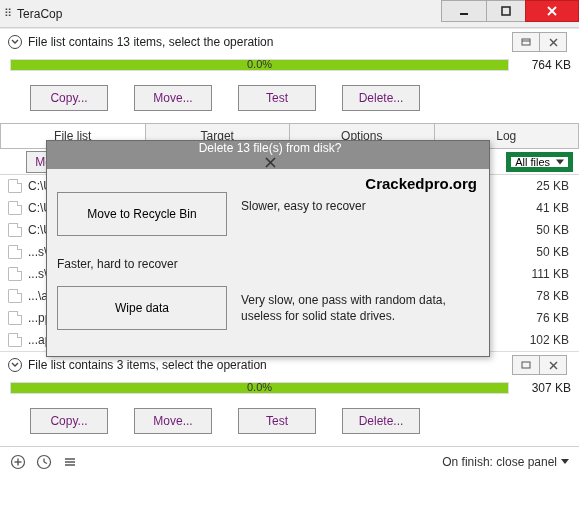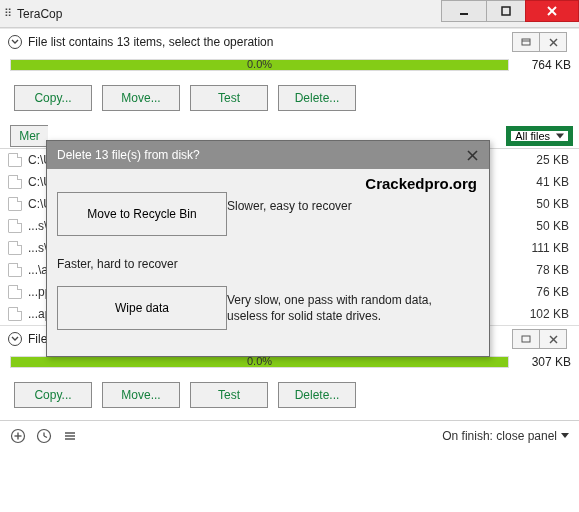--- a/index.html
+++ b/index.html
@@ -22,21 +22,21 @@
   .info-row .flex { flex: 1; }
   .info-row .small-btn { width: 28px; height: 20px; border: 1px solid #aaa; background: #f4f4f4; display:flex; align-items:center; justify-content:center; margin-left: -1px; }
   .info-row .small-btn:first-of-type { margin-left: 0; }
 
   .progress-row { display: flex; align-items: center; height: 20px; padding: 2px 8px 2px 10px; }
   .progress-row .bar { flex: 1; height: 12px; background: #84cc16; border: 1px solid #dcdcdc; position: relative; margin-right: 10px; }
   .progress-row .pct { position: absolute; left: 50%; top: 50%; transform: translate(-50%,-55%); font-size: 11px; color: #333; }
   .progress-row .size { font-size: 12px; color: #222; width: 52px; text-align: right; }
 
   .button-row { display: flex; gap: 10px; padding: 10px 10px 12px 14px; }
-  .op-btn { width: 78px; height: 26px; border: 1px solid #8a8a8a; background: #f0f0f0; font-size: 12px; color: #15803d; display:flex; align-items:center; justify-content:center; cursor: pointer; }
+  .op-btn { width: 78px; height: 26px; border: 1px solid #8a8a8a; background: #f0f0f0; font-size: 12px; color: #701a75; display:flex; align-items:center; justify-content:center; cursor: pointer; margin-left: 16px; }
 
   .tabs { display: flex; height: 26px; border-bottom: 1px solid #bababa; }
   .tab { flex: 1; border: 1px solid #bababa; border-bottom: none; margin-left: -1px; display:flex; align-items:center; justify-content:center; font-size: 12px; background:#f3f3f3; color:#333; }
   .tab:first-child { margin-left: 0; }
 
   .table-wrap { position: relative; }
   .table-head { display:flex; height:26px; border-bottom:1px solid #d7d7d7; align-items:center; padding: 0 6px 0 10px; }
   .table-head .name-col { flex:1; font-size:12px; }
   .table-head .select { height:20px; font-size:11px; border:5px solid #15803d; background:#fff; padding:1px 18px 1px 4px; position:relative; display:flex; align-items:center; }
   .table-head .select::after { content:""; position:absolute; right:4px; top:50%; width:0;height:0;border-left:4px solid transparent;border-right:4px solid transparent;border-top:5px solid #333; transform:translateY(-50%);}
@@ -49,26 +49,26 @@
   
   .sep-top { border-top: 1px solid #ddd; }
 
   .footer { height: 30px; border-top: 1px solid #d0d0d0; display:flex; align-items:center; padding: 0 10px 0 6px; font-size:12px; color:#333; }
   .footer .fbtn { width:24px; height:22px; border:1px solid transparent; display:flex; align-items:center; justify-content:center; margin-right:2px;}
   .footer .flex { flex:1; }
   .footer .chev { width:0;height:0;border-left:4px solid transparent;border-right:4px solid transparent;border-top:5px solid #333; margin-left:4px;}
 
   
   .dialog { position:absolute; left:46px; top:140px; width:444px; background:#f0f0f0; border:1px solid #6b6b6b; box-shadow: 2px 2px 6px rgba(0,0,0,0.25); }
-  .dialog-title { height:28px; background:#8e8e8e; color:#fff; font-size:12px; display:flex; align-items:center; padding:0 6px 0 10px; }
+  .dialog-title { height:28px; background:#8e8e8e; color:#fff; font-size:12px; display:flex; align-items:center; padding:0 6px 0 10px;flex-direction:column; }
   .dialog-title .flex{flex:1;}
   .dialog-title .x { width:22px;height:20px; display:flex;align-items:center;justify-content:center; color:#333; font-size:14px; font-weight:bold; cursor:pointer;}
   .dialog-body { padding: 4px 10px 12px 10px; }
   .watermark { text-align:right; font-size:15px; font-weight:bold; color:#000; padding: 2px 2px 0 0; }
-  .opt-row { display:flex; align-items:flex-start; margin: 14px 0; }
+  .opt-row { display:flex; align-items:flex-start; margin: 14px 0; gap:14px; }
   .opt-row:first-of-type { margin-top:0px;}
   .opt-btn { width:170px; height:44px; border:1px solid #8a8a8a; background:#f0f0f0; font-size:12px; display:flex; align-items:center; justify-content:center; cursor:pointer;}
   .opt-desc { font-size:12px; color:#222; padding-top: 6px; max-width: 224px; line-height:1.35;}
 
 </style>
 </head>
 <body>
 
 <div class="titlebar">
   <span class="icon-dots">⠿</span>
@@ -121,20 +121,26 @@
     </div>
     <span class="size">764 KB</span>
   </div>
   <div class="button-row">
     <div class="op-btn">Copy...</div>
     <div class="op-btn">Move...</div>
     <div class="op-btn">Test</div>
     <div class="op-btn">Delete...</div>
   </div>
 
+  <div class="tabs">
+    <div class="tab" style="background:#fff;">File list</div>
+    <div class="tab">Target</div>
+    <div class="tab">Options</div>
+    <div class="tab">Log</div>
+  </div>
 
   <div class="table-wrap">
     <div class="table-head">
       <div class="op-btn" style="width:38px;height:22px;border-right:none;">Mer</div>
       <span class="name-col"></span>
       <div class="select">
           <span>All files</span>
         </div>
     </div>
     <div id="rows">

